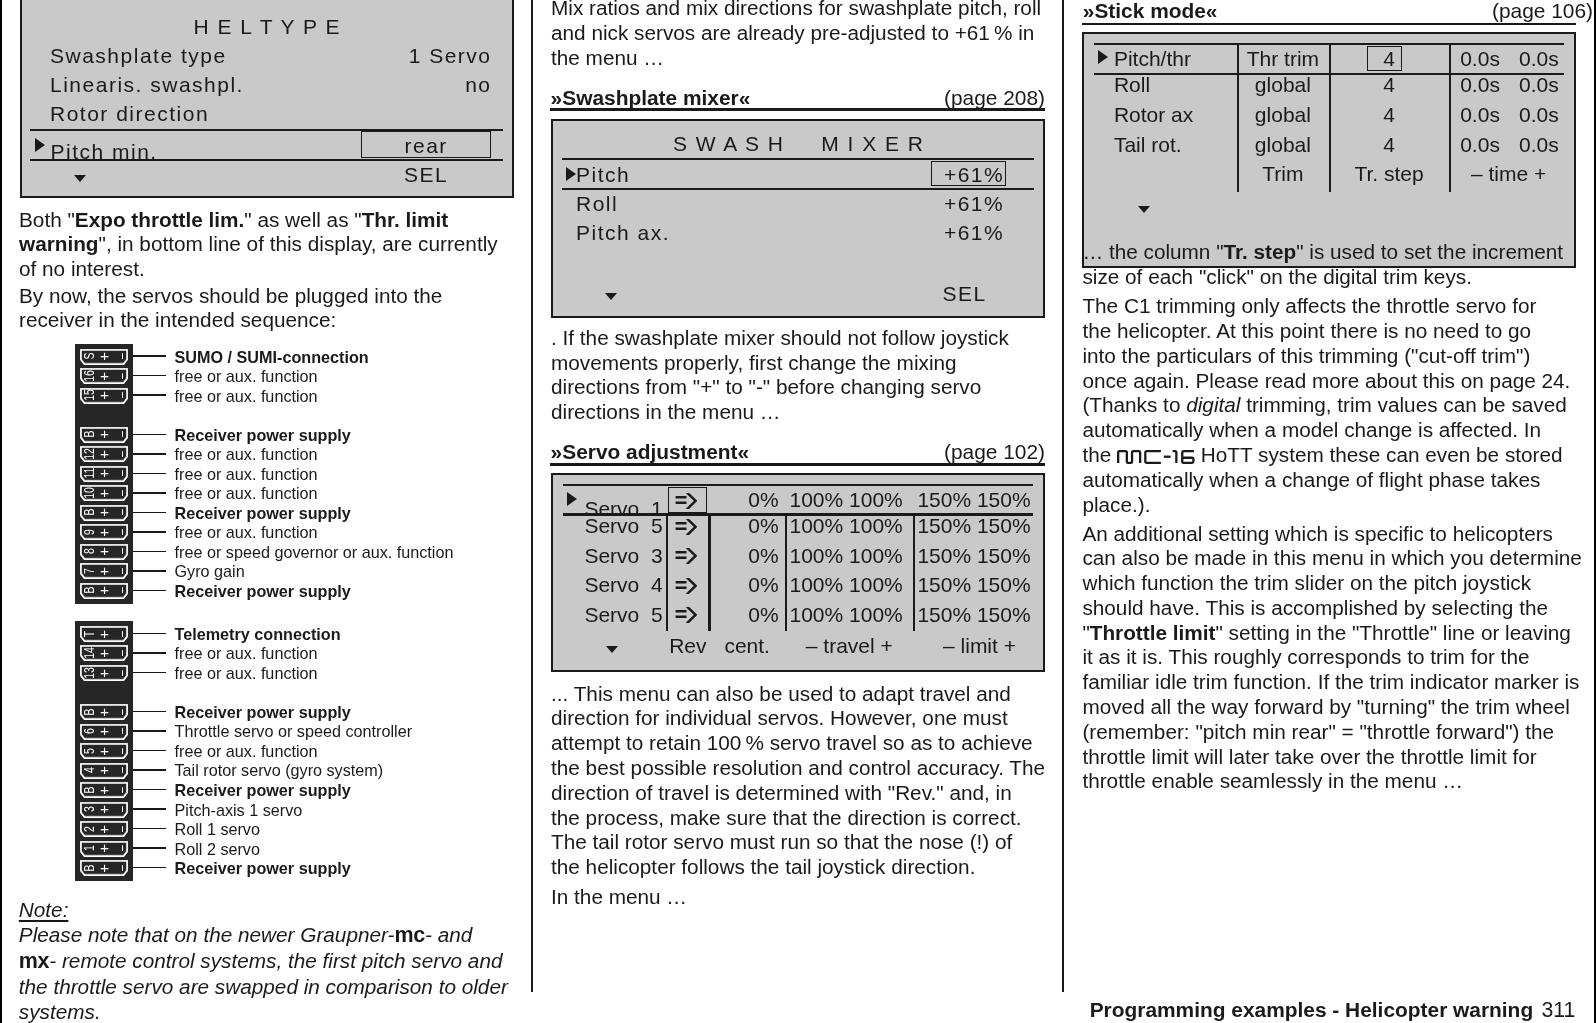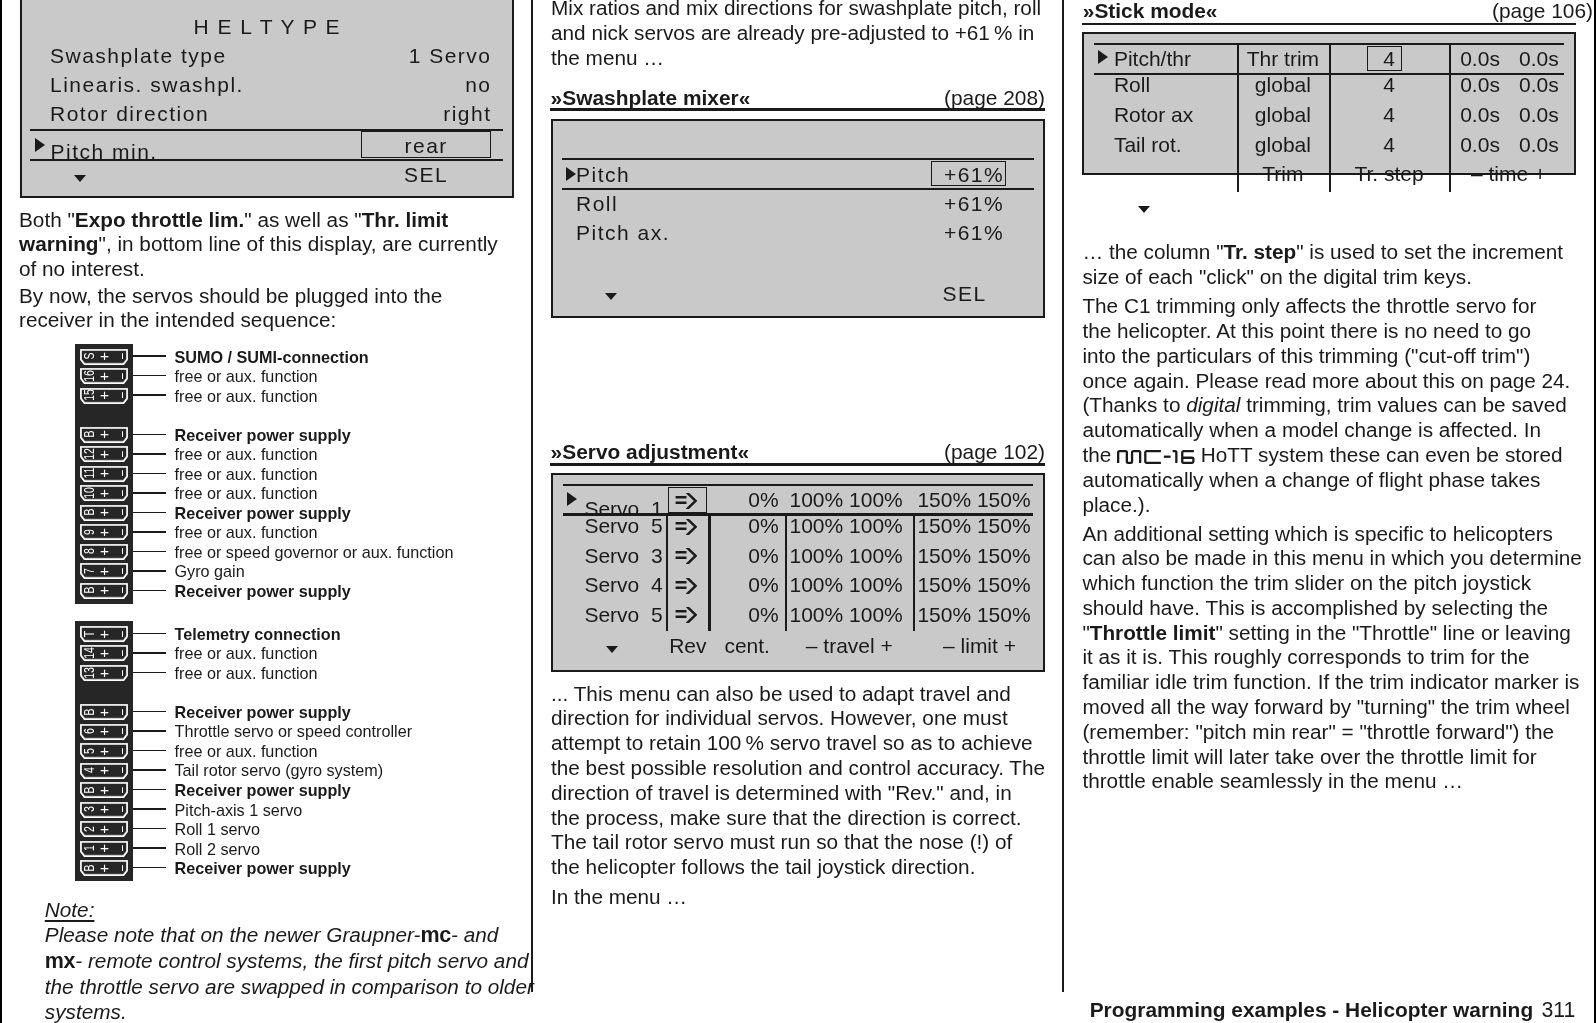--- a/index.html
+++ b/index.html
@@ -35,21 +35,21 @@
 
   
   .connblk{position:absolute;background:#262626;}
   .conn{position:absolute;box-sizing:border-box;}
   .conn-label{position:absolute;font-size:15.5px;line-height:20px;height:20px;width:20px;text-align:center;color:#fff;white-space:nowrap;}
   .conn-label.rot{transform:rotate(-90deg) scaleX(0.68);}
   .leader{position:absolute;height:1.6px;background:#1a1a1a;}
   .ltext{position:absolute;font-size:16.2px;line-height:16.2px;white-space:nowrap;}
   .ltext.b{font-weight:bold;}
 
-  .note{position:absolute;font-style:italic;font-size:20.75px;line-height:25.1px;white-space:pre-wrap;margin-left:26px;}
+  .note{position:absolute;font-style:italic;font-size:20.75px;line-height:25.1px;white-space:pre-wrap;}
   .note-head{text-decoration:underline;text-underline-offset:3px;}
   .brandmark{font-style:normal;font-weight:bold;font-size:21.5px;letter-spacing:-0.3px;}
   .footer-title{position:absolute;font-weight:bold;font-size:20.9px;white-space:nowrap;}
   .footer-page{position:absolute;font-weight:normal;font-size:21.3px;white-space:nowrap;}
   .mclogo{display:inline-block;vertical-align:-2px;}
 </style>
 </head>
 <body>
 
 <div class="page">
@@ -66,36 +66,41 @@
 
 <div class="body-txt" style="position:absolute;left:551px;top:-4.1px;width:540px">Mix ratios and mix directions for swashplate pitch, roll
 and nick servos are already pre-adjusted to +61 % in
 the menu …</div>
 
 <div class="shead" style="left:550.6px;top:85.5px">»Swashplate mixer«</div>
 <div class="spage" style="left:0px;top:85.5px;width:1045px;text-align:right">(page 208)</div>
 <div class="srule" style="left:549.8px;top:108.4px;width:495px"></div>
 
 <div class="lcd" style="left:551px;top:119px;width:494px;height:198.5px">
+  <div class="lcd-txt" style="left:0;top:14.3px;width:100%;text-align:center;text-indent:1.5px">S W A S H     M I X E R</div>
   <div class="hline" style="left:10.8px;top:38.6px;width:472px;height:2.7px"></div>
   <div class="caret" style="left:14.9px;top:48.2px"></div>
   <div class="lcd-txt" style="left:25px;top:44.7px">Pitch</div>
   <div class="selbox" style="left:379.7px;top:42.3px;width:75.7px;height:25.1px"></div>
   <div class="lcd-txt" style="left:383.6px;top:44.7px;width:77.4px;text-align:center;text-indent:1.5px">+61%</div>
   <div class="hline" style="left:10.8px;top:68.7px;width:472px;height:2.7px"></div>
 
   <div class="lcd-txt" style="left:25px;top:73.7px">Roll</div>
   <div class="lcd-txt" style="left:383.6px;top:73.7px;width:77.4px;text-align:center;text-indent:1.5px">+61%</div>
   <div class="lcd-txt" style="left:25px;top:103.2px">Pitch ax.</div>
   <div class="lcd-txt" style="left:383.6px;top:103.2px;width:77.4px;text-align:center;text-indent:1.5px">+61%</div>
 
   <div class="dncaret" style="left:54.2px;top:173.9px"></div>
   <div class="lcd-txt" style="left:374.1px;top:163.5px;width:77.4px;text-align:center;text-indent:1.5px">SEL</div>
 </div>
 
+<div class="body-txt" style="position:absolute;left:551px;top:325.8px;width:540px">. If the swashplate mixer should not follow joystick
+movements properly, first change the mixing
+directions from "+" to "-" before changing servo
+directions in the menu …</div>
 
 <div class="shead" style="left:550.6px;top:439.5px">»Servo adjustment«</div>
 <div class="spage" style="left:0px;top:439.5px;width:1045px;text-align:right">(page 102)</div>
 <div class="srule" style="left:549.8px;top:463.4px;width:495px"></div>
 
 <div class="lcd" style="left:551px;top:473.3px;width:494px;height:198.3px">
   <div class="hline" style="left:11.8px;top:10.5px;width:470.4px;height:2.6px"></div>
   <div class="hline" style="left:11.8px;top:40.2px;width:470.4px;height:2.6px"></div>
   <div class="lcd-txt ls0" style="left:33.4px;top:25px">Servo  1</div>
   <svg class="revicon" style="left:123.9px;top:19.3px" width="22" height="16" viewBox="0 0 22 16">
@@ -157,21 +162,21 @@
 direction of travel is determined with "Rev." and, in
 the process, make sure that the direction is correct.
 The tail rotor servo must run so that the nose (!) of
 the helicopter follows the tail joystick direction.</div>
 <div class="body-txt" style="position:absolute;left:551px;top:885.2px;width:540px">In the menu …</div>
 
 <div class="shead" style="left:1082.8px;top:-1.5px">»Stick mode«</div>
 <div class="spage" style="left:17px;top:-1.5px;width:1576px;text-align:right">(page 106)</div>
 <div class="srule" style="left:1082.1px;top:22.7px;width:494px"></div>
 
-<div class="lcd" style="left:1082px;top:32px;width:494px;height:143px">
+<div class="lcd" style="left:1082px;top:32px;width:494px;height:236px">
   <div class="hline" style="left:11.8px;top:10.8px;width:470.1px;height:2.6px"></div>
   <div class="hline" style="left:11.8px;top:40.9px;width:470.1px;height:2.6px"></div>
   <div class="lcd-txt ls0" style="left:31.9px;top:15.5px">Pitch/thr</div>
   <div class="lcd-txt ls0" style="left:154.8px;top:15.5px;width:92.2px;text-align:center">Thr trim</div>
   <div class="lcd-txt ls0" style="left:247.0px;top:15.5px;width:120.1px;text-align:center">4</div>
   <div class="lcd-txt ls05" style="left:378.2px;top:15.5px">0.0s</div>
   <div class="lcd-txt ls05" style="left:437.0px;top:15.5px">0.0s</div>
   <div class="caret" style="left:15.9px;top:18.4px"></div>
   <div class="selbox" style="left:285.3px;top:13.9px;width:34.4px;height:24.8px"></div>
   <div class="lcd-txt ls0" style="left:31.9px;top:42.4px">Roll</div>
@@ -237,21 +242,20 @@
 <div class="lcd" style="left:19.5px;top:-8px;width:494px;height:206px">
   <div class="lcd-txt" style="left:0;top:24.4px;width:100%;text-align:center;text-indent:1.5px">H E L T Y P E</div>
 
   <div class="lcd-txt" style="left:30.5px;top:53.0px">Swashplate type</div>
   <div class="lcd-txt" style="left:0px;top:53.0px;width:472px;text-align:right">1 Servo</div>
 
   <div class="lcd-txt" style="left:30.5px;top:82.2px">Linearis. swashpl.</div>
   <div class="lcd-txt" style="left:0px;top:82.2px;width:472px;text-align:right">no</div>
 
   <div class="lcd-txt" style="left:30.5px;top:111.1px">Rotor direction</div>
-  <div class="lcd-txt" style="left:0px;top:111.1px;width:472px;text-align:right">right</div>
 
   <div class="hline" style="left:10px;top:136.5px;width:473px;height:2.6px"></div>
   <div class="hline" style="left:10px;top:166.5px;width:473px;height:2.6px"></div>
   <div class="caret" style="left:15.5px;top:145.5px"></div>
   <div class="lcd-txt" style="left:31px;top:149px">Pitch min.</div>
   <div class="selbox" style="left:341.9px;top:139px;width:129.6px;height:27px"></div>
   <div class="lcd-txt" style="left:341.9px;top:142.5px;width:129.6px;text-align:center">rear</div>
 
   <div class="dncaret" style="left:54.8px;top:183.1px"></div>
   <div class="lcd-txt" style="left:341.9px;top:171.8px;width:129.6px;text-align:center">SEL</div>

